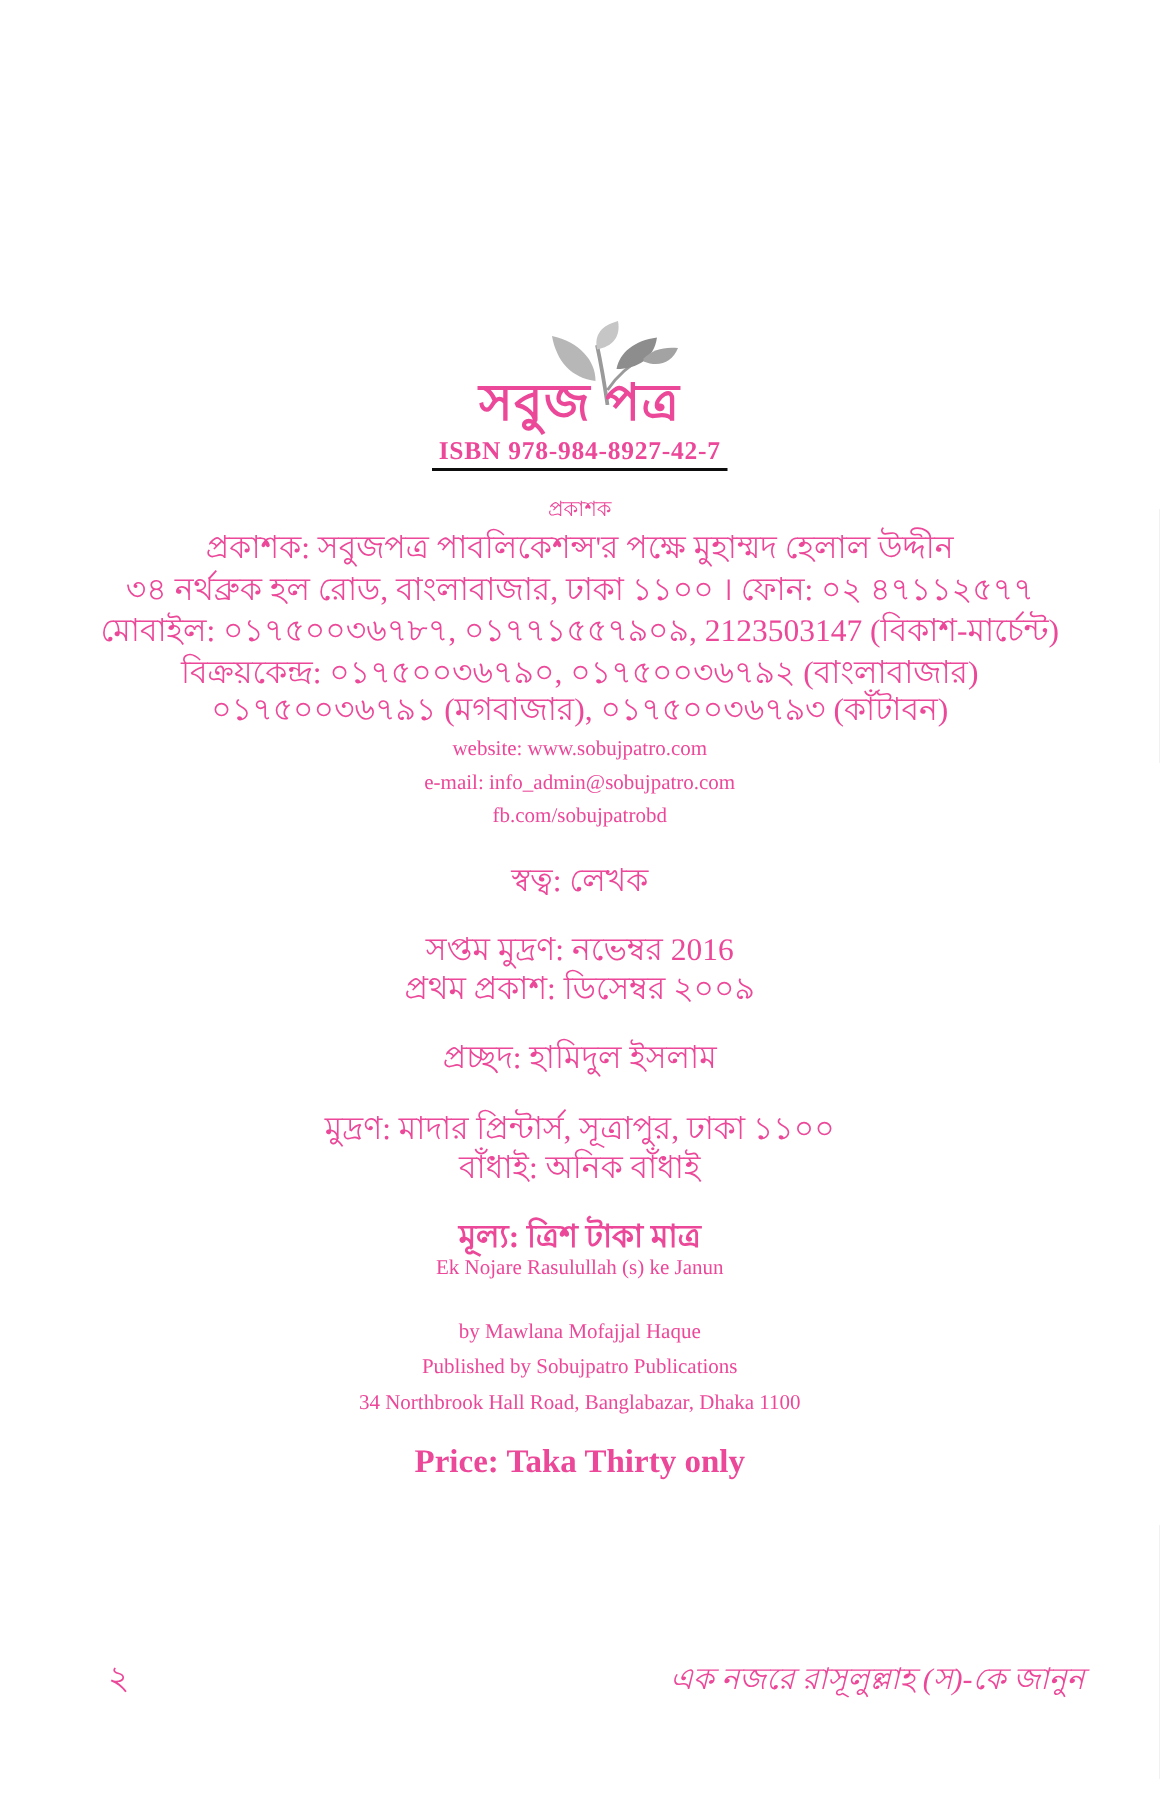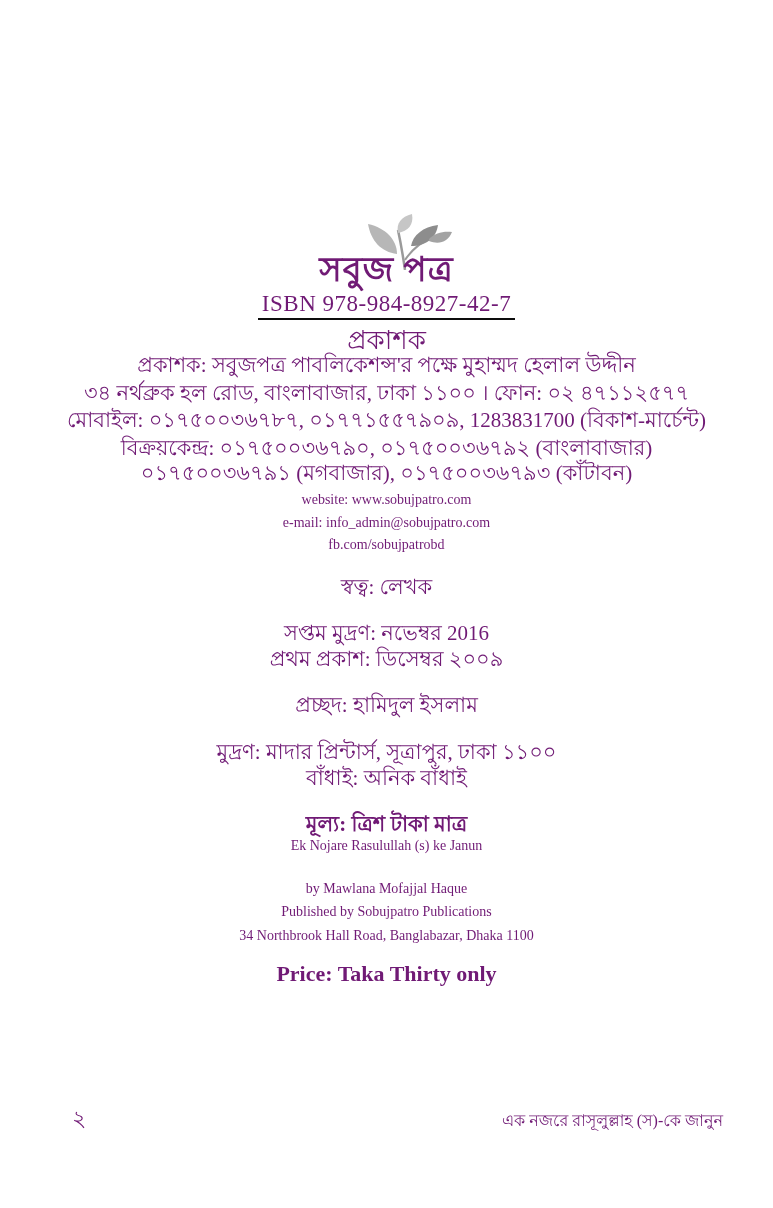--- a/index.html
+++ b/index.html
@@ -2,50 +2,51 @@
 <html><head>
 <meta charset="utf-8">
 <style>
   html, body { margin: 0; padding: 0; background: #e8e8e8; }
   .page {
     position: relative;
     width: 773px;
     height: 1208px;
     margin: 0 auto;
     background: #ffffff;
-    color: #701a75;
+    color: #ec4899;
     font-family: "Liberation Serif", serif;
     overflow: hidden;
   }
   .line {
     position: absolute;
     left: 0;
     right: 0;
     text-align: center;
     white-space: nowrap;
   }
   .bn {
     font-family: "Liberation Serif", "DejaVu Sans", serif;
     font-size: 21px;
     line-height: 26px;
   }
-  .bn-small { font-size: 26px; text-align: center; }
+  .bn-small { font-size: 14px; text-align: center; }
   .bn-bold { font-weight: bold; }
   .en {
     font-family: "Liberation Serif", serif;
     font-size: 14px;
     line-height: 23px;
   }
   .isbn-line { top: 291px; }
   .isbn-text {
     display: inline-block;
-    font-size: 23px;
+    font-size: 17px;
     letter-spacing: 0.5px;
     border-bottom: 2px solid #0d0d0d;
     padding: 0 4px 1px 4px;
+    font-weight: bold;
   }
   .logo-wrap {
     position: absolute;
     top: 214px;
     left: 0;
     right: 0;
     text-align: center;
   }
   .logo-inner { display: inline-block; position: relative; }
   .logo-plant { display: block; margin: 0 auto -18px 38px; }
@@ -68,21 +69,22 @@
     display: flex;
     justify-content: space-between;
     align-items: baseline;
   }
   .footer-page-num {
     font-family: "Liberation Serif", serif;
     font-size: 22px;
   }
   .footer-title {
     font-family: "Liberation Serif", serif;
-    font-size: 16px;
+    font-size: 20px;
+    font-style: italic;
   }
 </style>
 </head>
 <body>
 
 <div class="page">
 
   <div class="logo-wrap">
     <div class="logo-inner">
       <svg class="logo-plant" width="118" height="56" viewBox="0 0 110 56" aria-hidden="true">
@@ -97,21 +99,21 @@
     </div>
   </div>
 
   <div class="line isbn-line">
     <span class="isbn-text">ISBN 978-984-8927-42-7</span>
   </div>
 
   <div class="line bn bn-small" style="top:328px">প্রকাশক</div>
   <div class="line bn" style="top:352px">প্রকাশক: সবুজপত্র পাবলিকেশন্স'র পক্ষে মুহাম্মদ হেলাল উদ্দীন</div>
   <div class="line bn" style="top:380px">৩৪ নর্থব্রুক হল রোড, বাংলাবাজার, ঢাকা ১১০০ । ফোন: ০২ ৪৭১১২৫৭৭</div>
-  <div class="line bn" style="top:407px">মোবাইল: ০১৭৫০০৩৬৭৮৭, ০১৭৭১৫৫৭৯০৯, 1283831700 (বিকাশ-মার্চেন্ট)</div>
+  <div class="line bn" style="top:407px">মোবাইল: ০১৭৫০০৩৬৭৮৭, ০১৭৭১৫৫৭৯০৯, 2123503147 (বিকাশ-মার্চেন্ট)</div>
   <div class="line bn" style="top:435px">বিক্রয়কেন্দ্র: ০১৭৫০০৩৬৭৯০, ০১৭৫০০৩৬৭৯২ (বাংলাবাজার)</div>
   <div class="line bn" style="top:460px">০১৭৫০০৩৬৭৯১ (মগবাজার), ০১৭৫০০৩৬৭৯৩ (কাঁটাবন)</div>
 
   <div class="line en" style="top:488px">website: www.sobujpatro.com</div>
   <div class="line en" style="top:511px">e-mail: info_admin@sobujpatro.com</div>
   <div class="line bn" style="top:574px">স্বত্ব: লেখক</div>
 
   <div class="line en" style="top:533px">fb.com/sobujpatrobd</div>
 
   <div class="line bn" style="top:620px">সপ্তম মুদ্রণ: নভেম্বর 2016</div>

